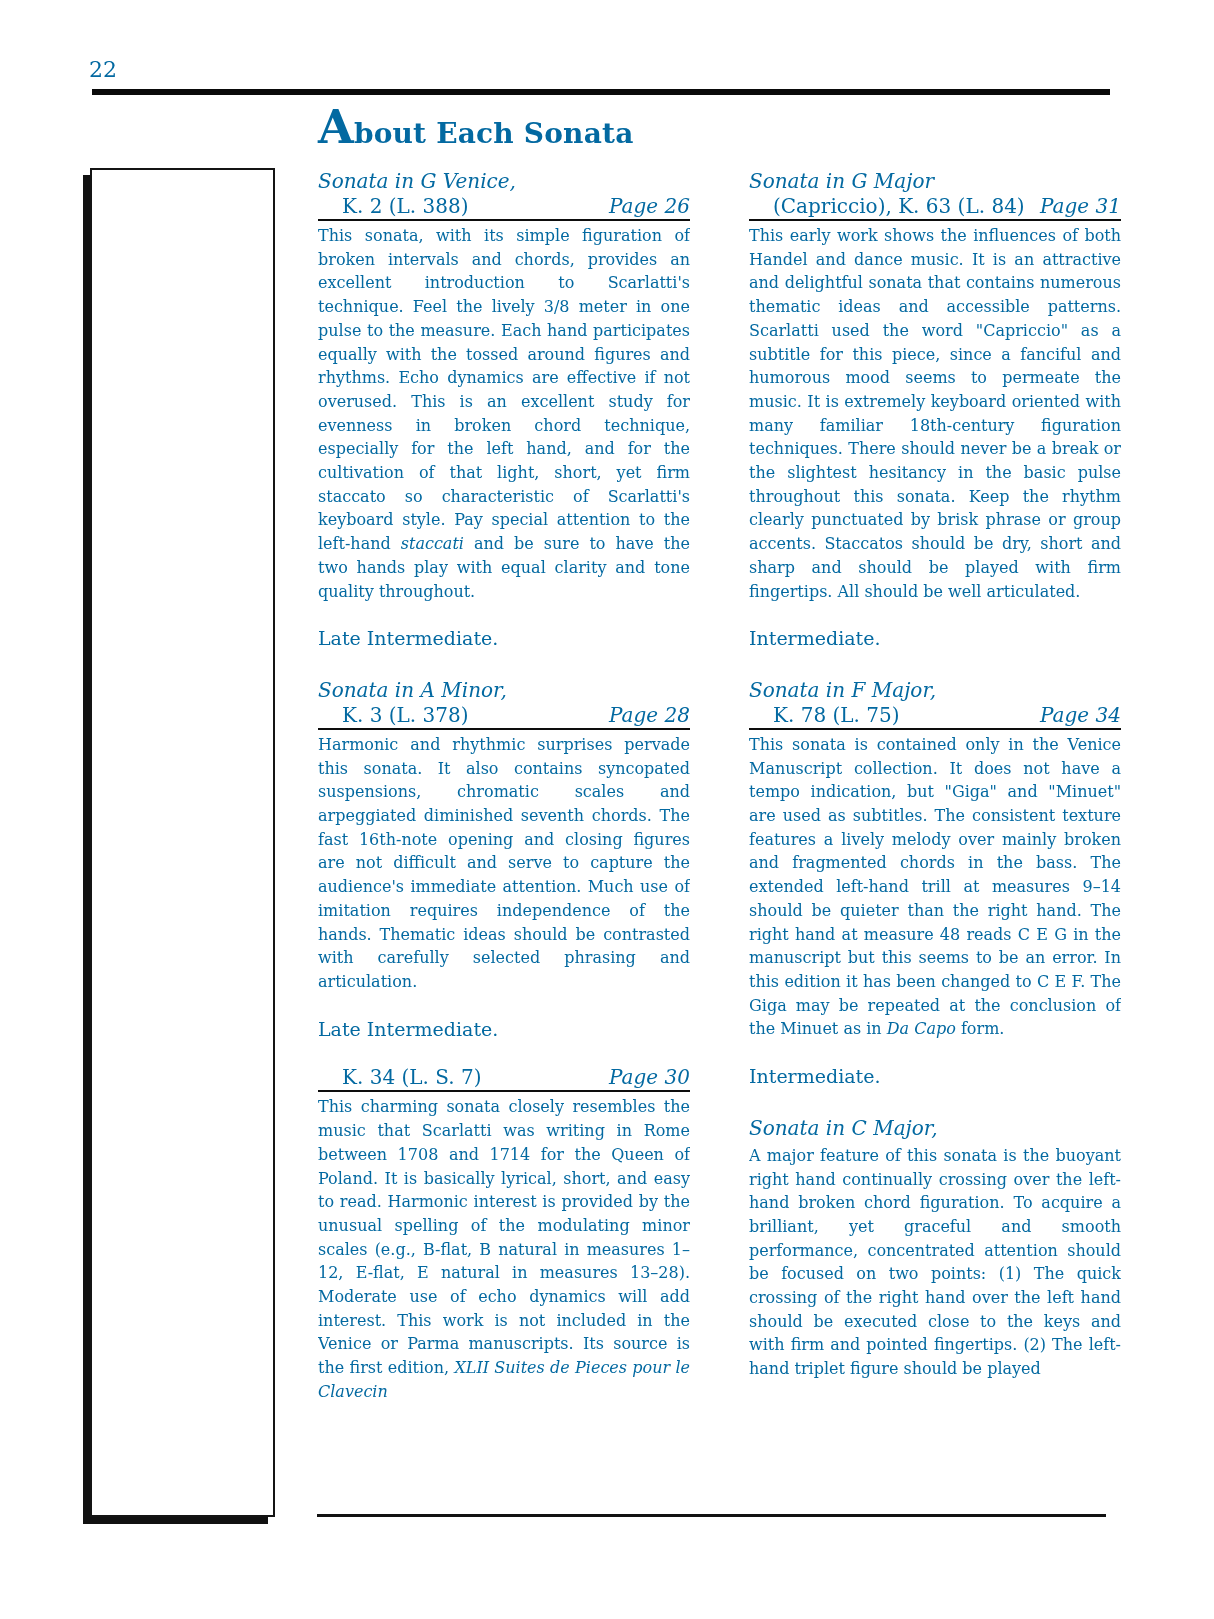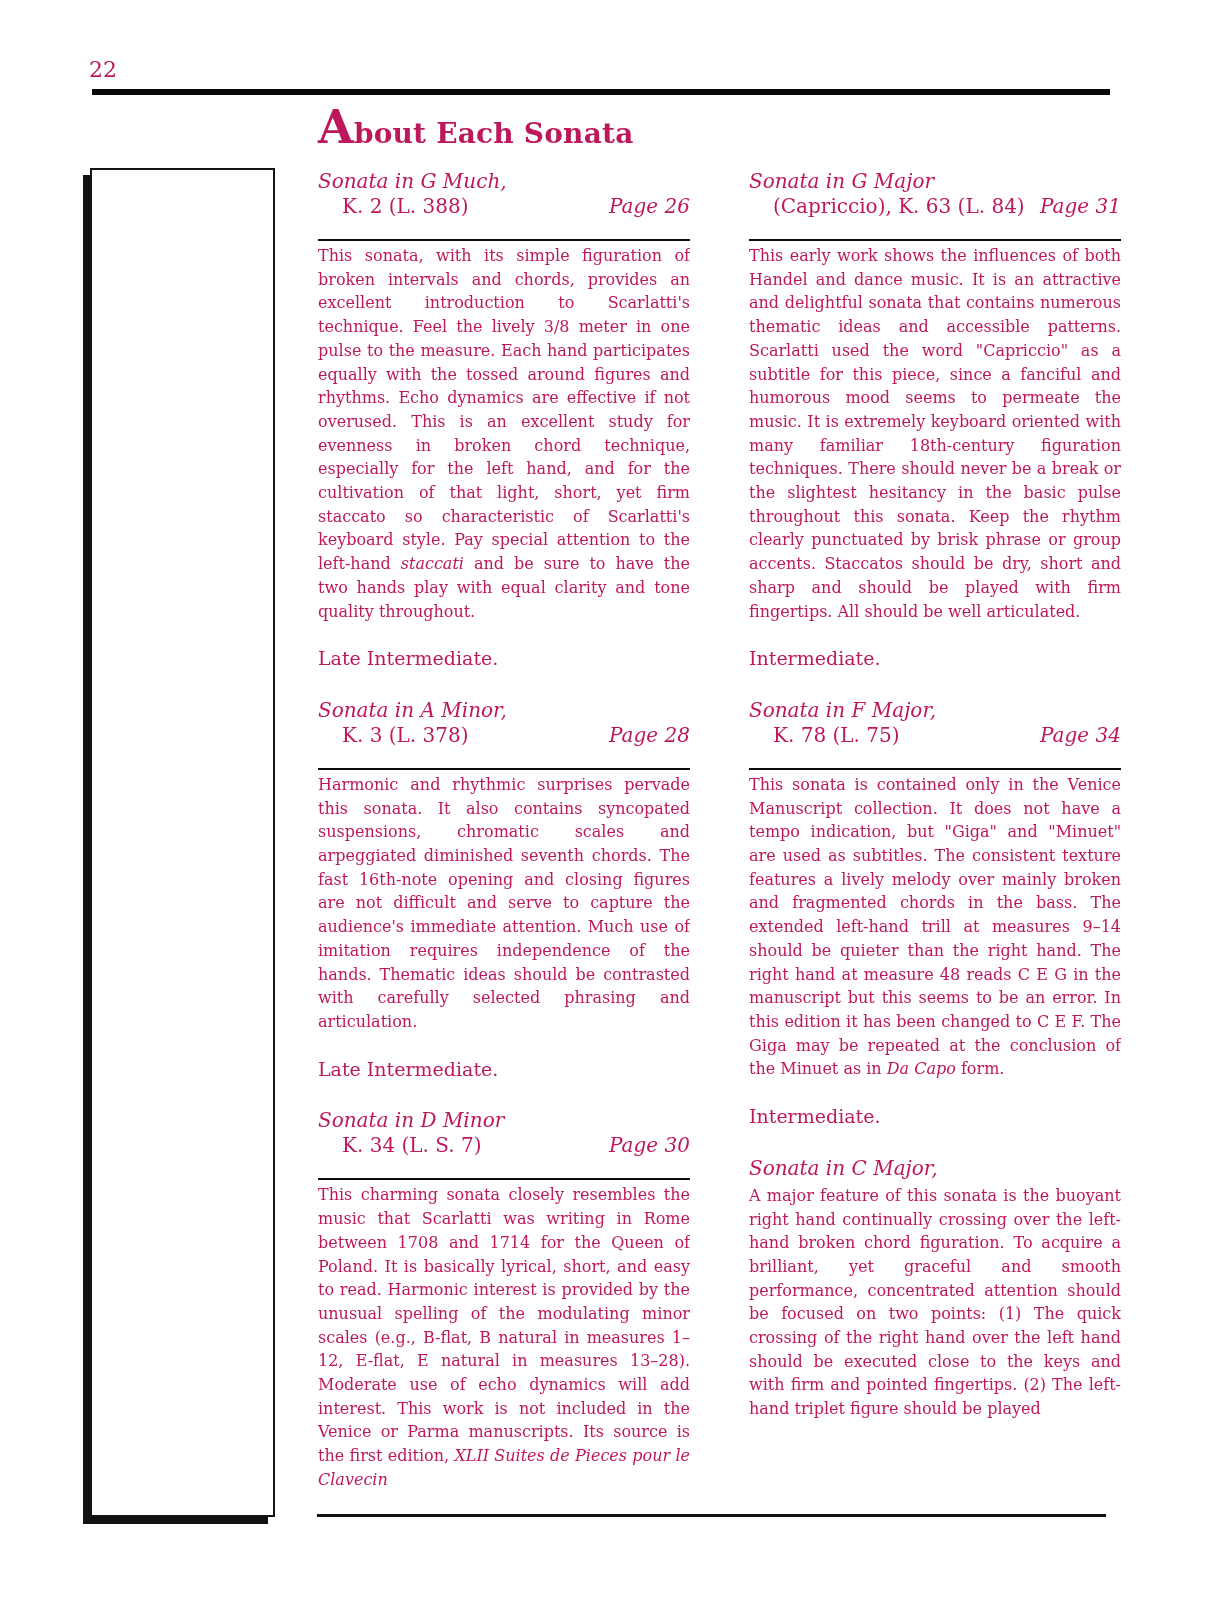--- a/index.html
+++ b/index.html
@@ -1,18 +1,18 @@
 <!DOCTYPE html>
 <html><head>
 <meta charset="utf-8">
 <style>
   html,body { margin:0; padding:0; background:#e8e8e8; }
   .page {
     position:relative; width:1214px; height:1619px; margin:0 auto;
-    background:#ffffff; color:#be185d;
+    background:#ffffff; color:#0369a1;
     font-family:"DejaVu Serif", serif;
     overflow:hidden;
   }
   .page-number {
     position:absolute; left:89px; top:58px;
     font-size:22px; line-height:24px;
   }
   .top-rule {
     position:absolute; left:92px; top:89px; width:1018px; height:6px;
     background:#0a0a0a;
@@ -39,21 +39,21 @@
     background:#111111;
   }
   
   .sec-name {
     font-style:italic; font-size:20px; line-height:25px;
     padding-top:3px;
   }
   .sec-idrow {
     display:flex; justify-content:space-between; align-items:baseline;
     font-size:20px; line-height:25px;
-    border-bottom:2px solid #0d0d0d; padding-bottom:20px;
+    border-bottom:2px solid #0d0d0d; padding-bottom:0;
   }
   .sec-id   { padding-left:24px; }
   .sec-page { font-style:italic; }
   .sec-body {
     margin:3px 0 0 0; text-align:justify;
     font-size:16px; line-height:23.7px;
   }
   .sec-body em { font-style:italic; }
   .sec-level {
     font-size:19px; line-height:23.7px;
@@ -69,39 +69,38 @@
   <div class="page-number">22</div>
 
   <div class="top-rule"></div>
 
   <div class="doc-title"><span class="initial">A</span><span>bout Each Sonata</span></div>
 
   <div class="side-box"></div>
 
   <div class="column left" id="col-left">
       <div class="section">
-        <div class="sec-name">Sonata in G Much,</div>
+        <div class="sec-name">Sonata in G Venice,</div>
         <div class="sec-idrow">
           <span class="sec-id">K. 2 (L. 388)</span>
           <span class="sec-page">Page 26</span>
         </div>
         <p class="sec-body"><span>This sonata, with its simple figuration of broken intervals and chords, provides an excellent introduction to Scarlatti's technique.  Feel the lively 3/8 meter in one pulse to the measure.  Each hand participates equally with the tossed around figures and rhythms.  Echo dynamics are effective if not overused. This is an excellent study for evenness in broken chord technique, especially for the left hand, and for the cultivation of that light, short, yet firm staccato so characteristic of Scarlatti's keyboard style.  Pay special attention to the left-hand </span><em>staccati</em><span> and be sure to have the two hands play with equal clarity and tone quality throughout.</span></p>
         <div class="sec-level">Late Intermediate.</div>
       </div>
       <div class="section">
         <div class="sec-name">Sonata in A Minor,</div>
         <div class="sec-idrow">
           <span class="sec-id">K. 3 (L. 378)</span>
           <span class="sec-page">Page 28</span>
         </div>
         <p class="sec-body"><span>Harmonic and rhythmic surprises pervade this sonata.  It also contains syncopated suspensions, chromatic scales and arpeggiated diminished seventh chords.  The fast 16th-note opening and closing figures are not difficult and serve to capture the audience's immediate attention.  Much use of imitation requires independence of the hands.  Thematic ideas should be contrasted with carefully selected phrasing and articulation.</span></p>
         <div class="sec-level">Late Intermediate.</div>
       </div>
       <div class="section">
-        <div class="sec-name">Sonata in D Minor</div>
         <div class="sec-idrow">
           <span class="sec-id">K. 34 (L. S. 7)</span>
           <span class="sec-page">Page 30</span>
         </div>
         <p class="sec-body"><span>This charming sonata closely resembles the music that Scarlatti was writing in Rome between 1708 and 1714 for the Queen of Poland.  It is basically lyrical, short, and easy to read.  Harmonic interest is provided by the unusual spelling of the modulating minor scales (e.g., B-flat, B natural in measures 1–12, E-flat, E natural in measures 13–28).  Moderate use of echo dynamics will add interest. This work is not included in the Venice or Parma manuscripts.  Its source is the first edition, </span><em>XLII Suites de Pieces pour le Clavecin</em></p>
       </div>
     </div>
 
   <div class="column right" id="col-right">
       <div class="section">

